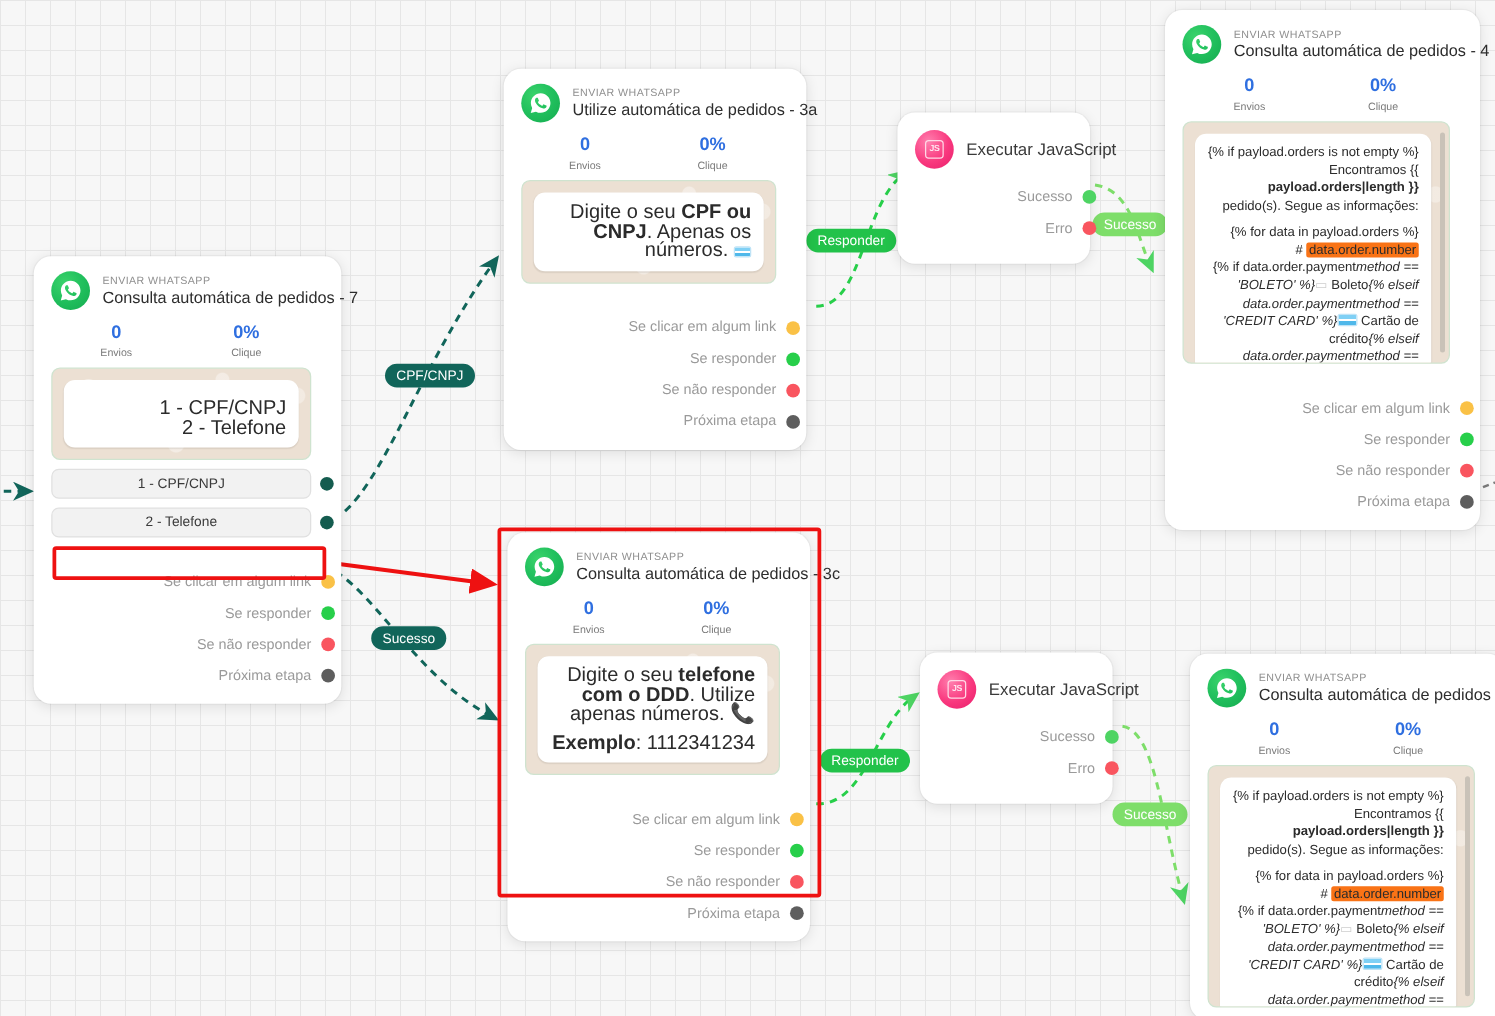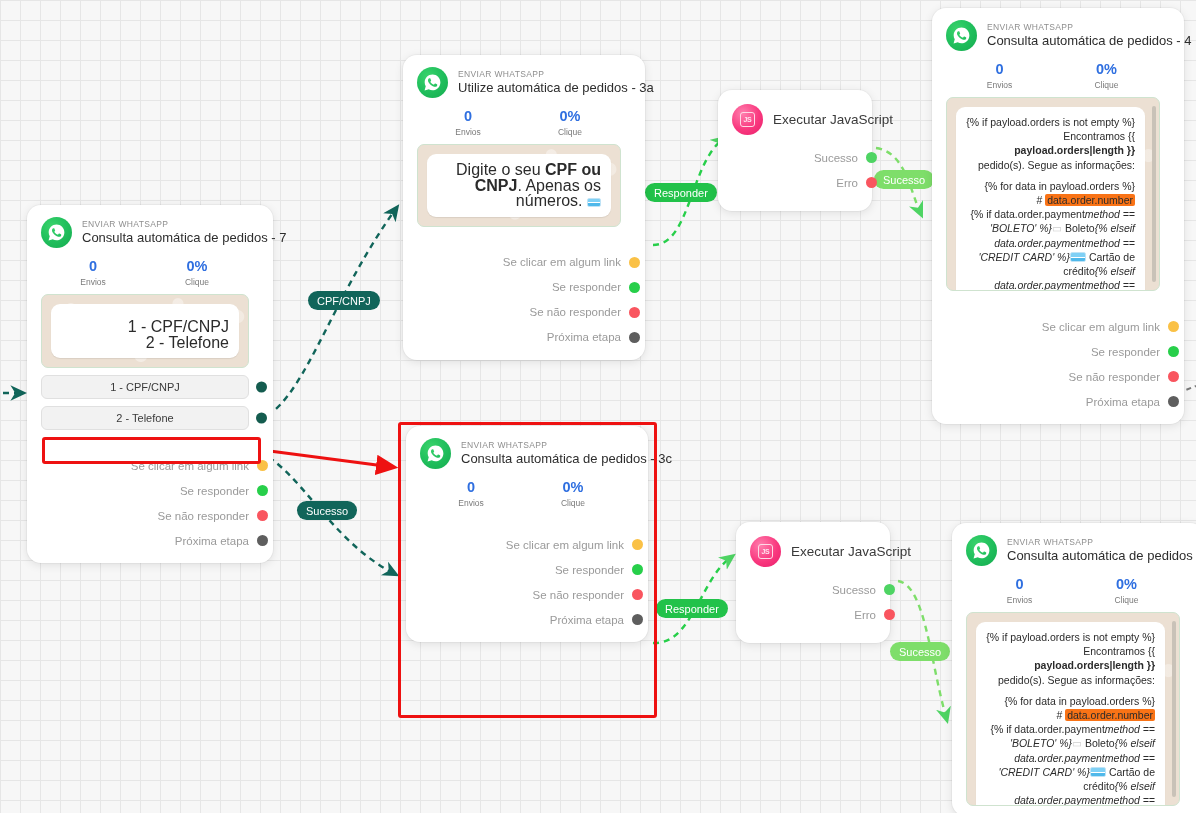--- a/index.html
+++ b/index.html
@@ -339,20 +339,27 @@
       <div class="stat">
         <div class="v">0</div>
         <div class="l">Envios</div>
       </div>
       <div class="stat">
         <div class="v">0%</div>
         <div class="l">Clique</div>
       </div>
     </div>
 
+    <div class="bubble-wrap">
+      <div class="bubble">
+        <span>Digite o seu </span><b>telefone com o DDD</b><span>. Utilize apenas números. </span><span style="color:#e8384f;">📞</span>
+        <span class="gap"></span>
+        <div><b>Exemplo</b><span>: 1112341234</span></div>
+      </div>
+    </div>
 
     <div class="outs">
       <div class="out">
         <span>Se clicar em algum link</span>
         <span class="dot d-yellow onnode" style="top:7px;"></span>
       </div>
       <div class="out">
         <span>Se responder</span>
         <span class="dot d-green onnode" style="top:7px;"></span>
       </div>

